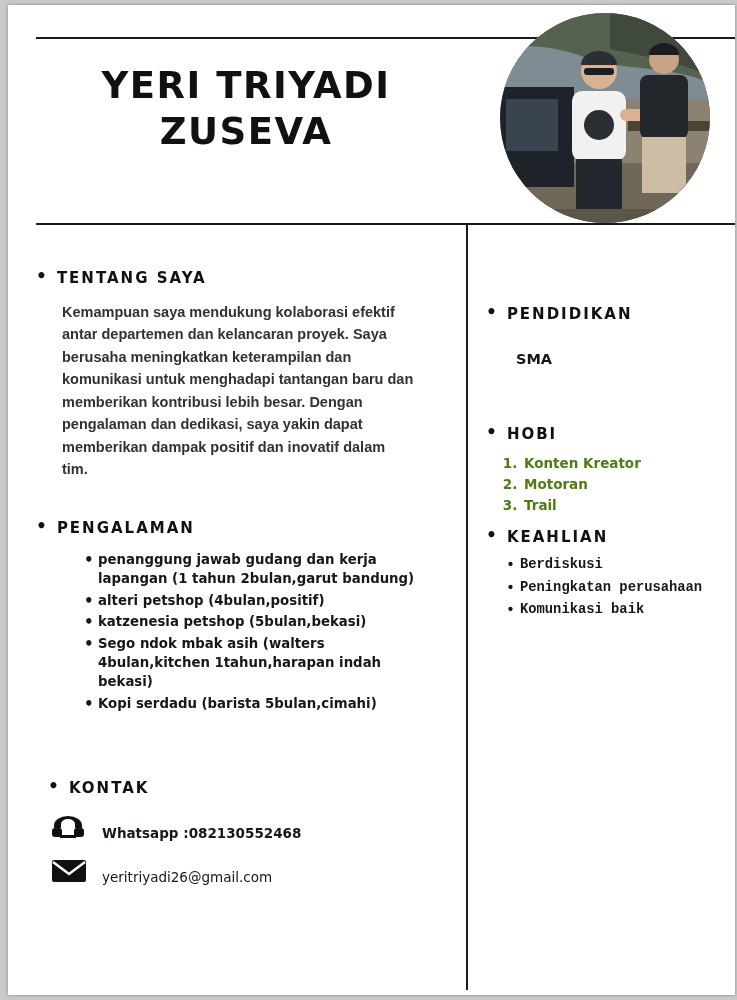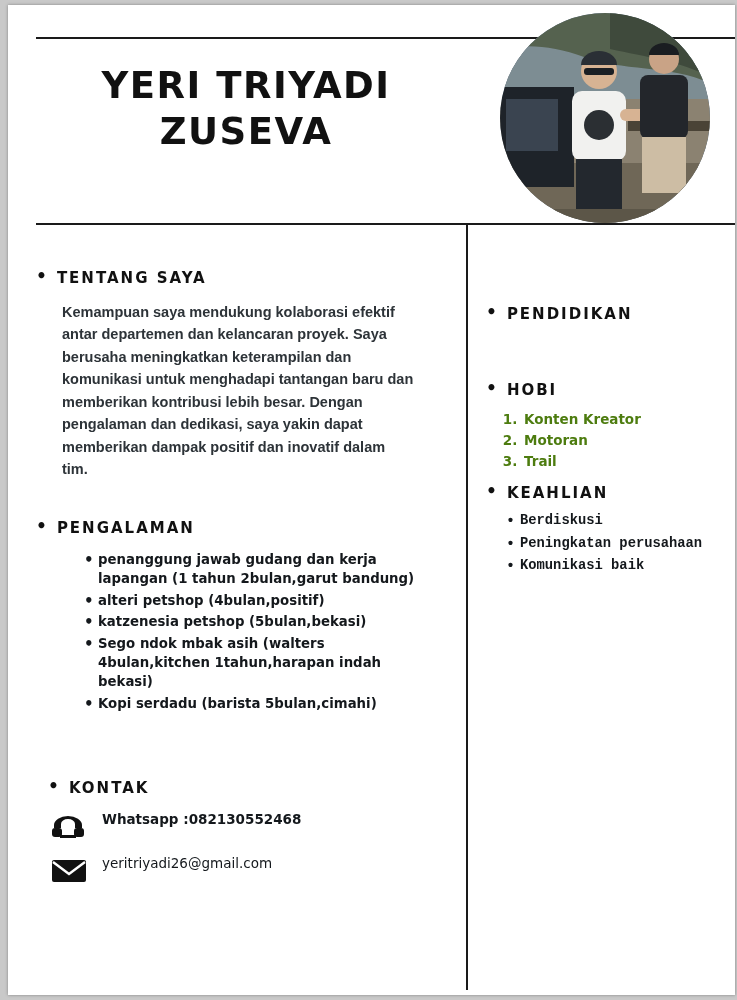--- a/index.html
+++ b/index.html
@@ -146,21 +146,21 @@
     content: "\2022";
     position: absolute;
     left: -14px;
     top: -1px;
     font-size: 15px;
   }
 
   .kontak-head { margin-left: 12px; }
   .contact-row {
     display: flex;
-    align-items: flex-start;
+    align-items: flex-end;
     gap: 14px;
     margin-top: 14px;
     margin-left: 12px;
   }
   .contact-row .label {
     font-family: "DejaVu Sans", sans-serif;
     font-size: 13.5px;
     font-weight: bold;
     color: #14181c;
   }
@@ -316,20 +316,21 @@
       </div>
     </div>
 
     <div class="col-right">
 
       <div style="height:80px"></div>
       <div class="section-head">
         <span class="dot">•</span>
         <span>PENDIDIKAN</span>
       </div>
+      <div class="edu-value">SMA</div>
 
       <div style="height:58px"></div>
       <div class="section-head">
         <span class="dot">•</span>
         <span>HOBI</span>
       </div>
       <ol class="num-list">
         <li>Konten Kreator</li>
         <li>Motoran</li>
         <li>Trail</li>

